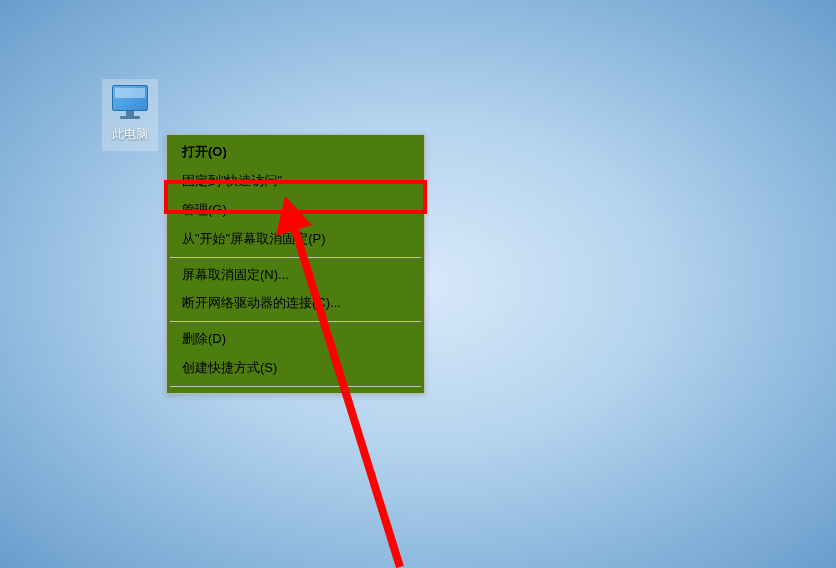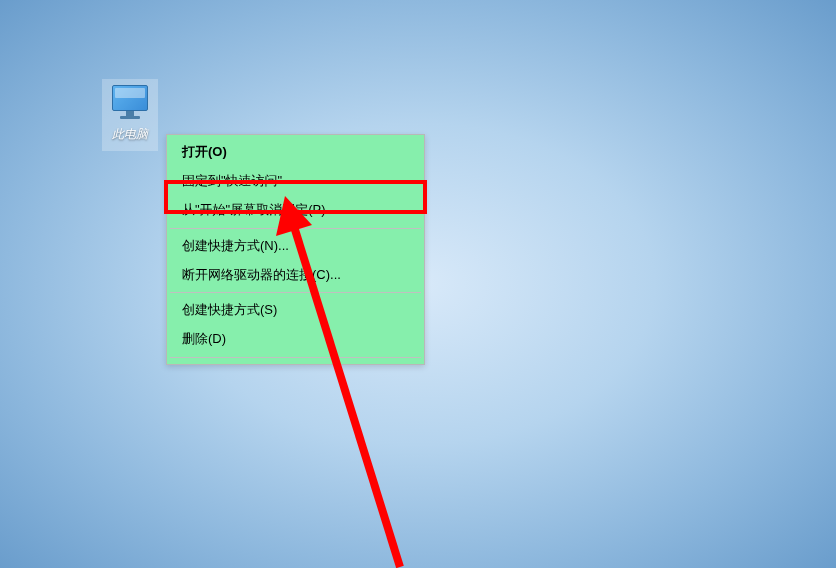--- a/index.html
+++ b/index.html
@@ -73,30 +73,29 @@
       background: #4a7ea8;
       border-radius: 1px;
     }
     .desktop-icon .label {
       color: #ffffff;
       font-size: 12px;
       text-align: center;
       margin-top: 3px;
       text-shadow: 0 1px 2px rgba(0,0,0,0.5);
       white-space: nowrap;
-      font-style: italic;
     }
     
     
     .context-menu {
       position: absolute;
       left: 166px;
       top: 134px;
       width: 259px;
-      background: #86efac;
+      background: #4d7c0f;
       border: 1px solid #b8b8b8;
       box-shadow: 0 2px 6px rgba(0,0,0,0.15);
       padding: 3px 2px;
     }
     .menu-item {
       padding: 6px 8px 6px 13px;
       cursor: pointer;
       color: #000;
       line-height: 1.3;
     }
@@ -140,27 +139,28 @@
     <div class="monitor"></div>
     <div class="stand"></div>
     <div class="base"></div>
   </div>
   <div class="label">此电脑</div>
 </div>
 
 <div class="context-menu">
   <div class="menu-item bold">打开(O)</div>
   <div class="menu-item">固定到"快速访问"</div>
+  <div class="menu-item">管理(G)</div>
   <div class="menu-item">从"开始"屏幕取消固定(P)</div>
   <div class="menu-separator"></div>
-  <div class="menu-item">创建快捷方式(N)...</div>
+  <div class="menu-item">屏幕取消固定(N)...</div>
   <div class="menu-item">断开网络驱动器的连接(C)...</div>
   <div class="menu-separator"></div>
+  <div class="menu-item">删除(D)</div>
   <div class="menu-item">创建快捷方式(S)</div>
-  <div class="menu-item">删除(D)</div>
   <div class="menu-separator"></div>
 </div>
 
 <div class="highlight-box"></div>
 
 <svg class="arrow-svg">
   <defs>
     <marker id="arrowhead" markerWidth="10" markerHeight="10" refX="2" refY="5" orient="auto">
       <polygon points="0 0, 10 5, 0 10" fill="#ff0000"></polygon>
     </marker>

